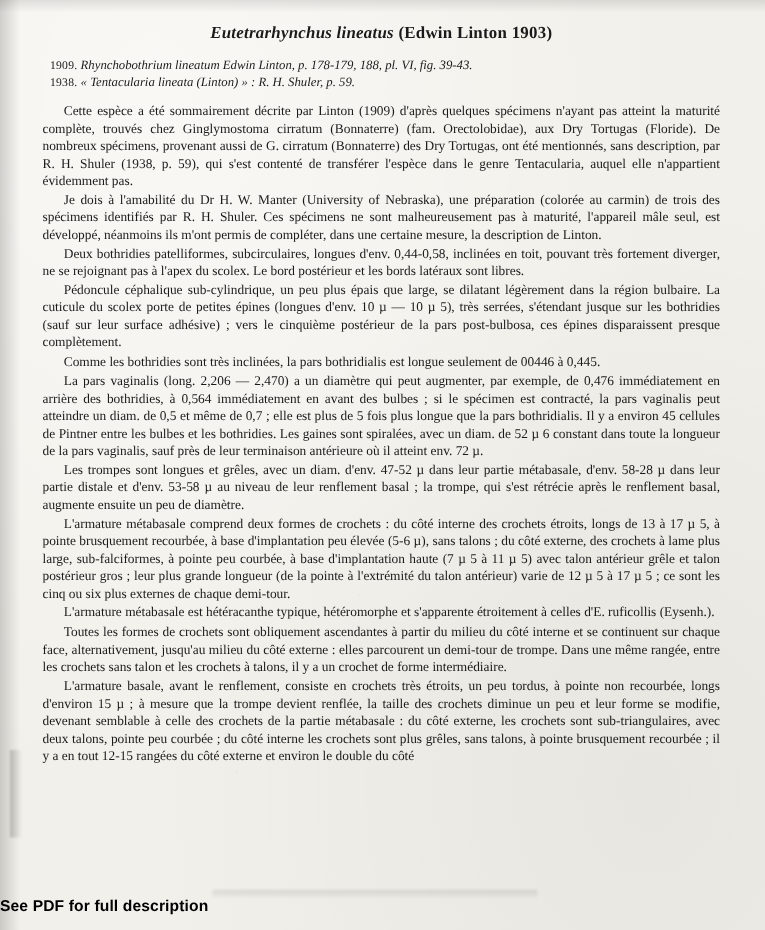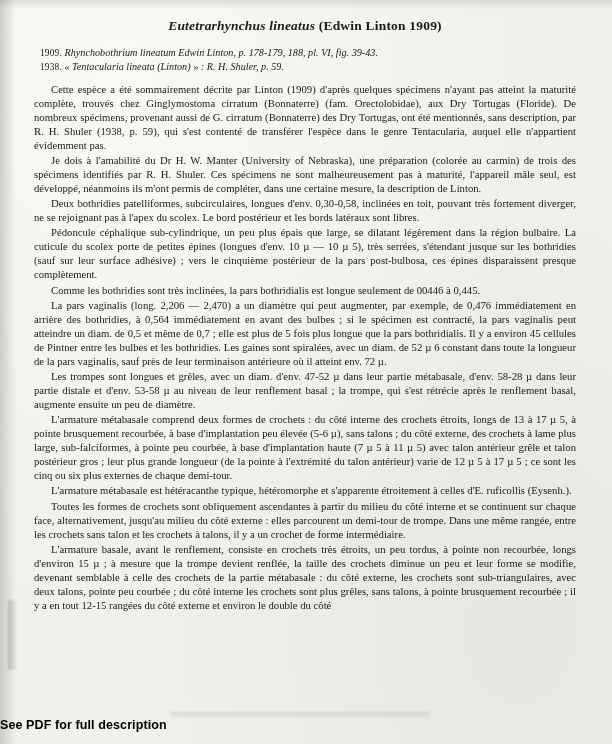--- a/index.html
+++ b/index.html
@@ -132,38 +132,38 @@
 
 <div class="page">
   <div class="edge-top"></div>
   <div class="edge-left"></div>
   <div class="speckles"></div>
   <div class="smudge-a"></div>
   <div class="smudge-b"></div>
 
   <h1 class="title">
     <em>Eutetrarhynchus lineatus</em>
-    <span class="authority">(Edwin Linton 1909)</span>
+    <span class="authority">(Edwin Linton 1903)</span>
   </h1>
 
   <div class="synonymy">
     <span class="syn-line">
       <span class="syn-year">1909.</span>
       <span class="syn-body">Rhynchobothrium lineatum Edwin Linton, p. 178-179, 188, pl. VI, fig. 39-43.</span>
     </span>
     <span class="syn-line">
       <span class="syn-year">1938.</span>
       <span class="syn-body">« Tentacularia lineata (Linton) » : R. H. Shuler, p. 59.</span>
     </span>
   </div>
 
   <div class="body">
     <p>Cette espèce a été sommairement décrite par Linton (1909) d'après quelques spécimens n'ayant pas atteint la maturité complète, trouvés chez Ginglymostoma cirratum (Bonnaterre) (fam. Orectolobidae), aux Dry Tortugas (Floride). De nombreux spécimens, provenant aussi de G. cirratum (Bonnaterre) des Dry Tortugas, ont été mentionnés, sans description, par R. H. Shuler (1938, p. 59), qui s'est contenté de transférer l'espèce dans le genre Tentacularia, auquel elle n'appartient évidemment pas.</p>
     <p>Je dois à l'amabilité du Dr H. W. Manter (University of Nebraska), une préparation (colorée au carmin) de trois des spécimens identifiés par R. H. Shuler. Ces spécimens ne sont malheureusement pas à maturité, l'appareil mâle seul, est développé, néanmoins ils m'ont permis de compléter, dans une certaine mesure, la description de Linton.</p>
-    <p>Deux bothridies patelliformes, subcirculaires, longues d'env. 0,30-0,58, inclinées en toit, pouvant très fortement diverger, ne se rejoignant pas à l'apex du scolex. Le bord postérieur et les bords latéraux sont libres.</p>
+    <p>Deux bothridies patelliformes, subcirculaires, longues d'env. 0,44-0,58, inclinées en toit, pouvant très fortement diverger, ne se rejoignant pas à l'apex du scolex. Le bord postérieur et les bords latéraux sont libres.</p>
     <p>Pédoncule céphalique sub-cylindrique, un peu plus épais que large, se dilatant légèrement dans la région bulbaire. La cuticule du scolex porte de petites épines (longues d'env. 10 µ — 10 µ 5), très serrées, s'étendant jusque sur les bothridies (sauf sur leur surface adhésive) ; vers le cinquième postérieur de la pars post-bulbosa, ces épines disparaissent presque complètement.</p>
     <p>Comme les bothridies sont très inclinées, la pars bothridialis est longue seulement de 00446 à 0,445.</p>
     <p>La pars vaginalis (long. 2,206 — 2,470) a un diamètre qui peut augmenter, par exemple, de 0,476 immédiatement en arrière des bothridies, à 0,564 immédiatement en avant des bulbes ; si le spécimen est contracté, la pars vaginalis peut atteindre un diam. de 0,5 et même de 0,7 ; elle est plus de 5 fois plus longue que la pars bothridialis. Il y a environ 45 cellules de Pintner entre les bulbes et les bothridies. Les gaines sont spiralées, avec un diam. de 52 µ 6 constant dans toute la longueur de la pars vaginalis, sauf près de leur terminaison antérieure où il atteint env. 72 µ.</p>
     <p>Les trompes sont longues et grêles, avec un diam. d'env. 47-52 µ dans leur partie métabasale, d'env. 58-28 µ dans leur partie distale et d'env. 53-58 µ au niveau de leur renflement basal ; la trompe, qui s'est rétrécie après le renflement basal, augmente ensuite un peu de diamètre.</p>
     <p>L'armature métabasale comprend deux formes de crochets : du côté interne des crochets étroits, longs de 13 à 17 µ 5, à pointe brusquement recourbée, à base d'implantation peu élevée (5-6 µ), sans talons ; du côté externe, des crochets à lame plus large, sub-falciformes, à pointe peu courbée, à base d'implantation haute (7 µ 5 à 11 µ 5) avec talon antérieur grêle et talon postérieur gros ; leur plus grande longueur (de la pointe à l'extrémité du talon antérieur) varie de 12 µ 5 à 17 µ 5 ; ce sont les cinq ou six plus externes de chaque demi-tour.</p>
     <p>L'armature métabasale est hétéracanthe typique, hétéromorphe et s'apparente étroitement à celles d'E. ruficollis (Eysenh.).</p>
     <p>Toutes les formes de crochets sont obliquement ascendantes à partir du milieu du côté interne et se continuent sur chaque face, alternativement, jusqu'au milieu du côté externe : elles parcourent un demi-tour de trompe. Dans une même rangée, entre les crochets sans talon et les crochets à talons, il y a un crochet de forme intermédiaire.</p>
     <p>L'armature basale, avant le renflement, consiste en crochets très étroits, un peu tordus, à pointe non recourbée, longs d'environ 15 µ ; à mesure que la trompe devient renflée, la taille des crochets diminue un peu et leur forme se modifie, devenant semblable à celle des crochets de la partie métabasale : du côté externe, les crochets sont sub-triangulaires, avec deux talons, pointe peu courbée ; du côté interne les crochets sont plus grêles, sans talons, à pointe brusquement recourbée ; il y a en tout 12-15 rangées du côté externe et environ le double du côté</p>
   </div>
 

